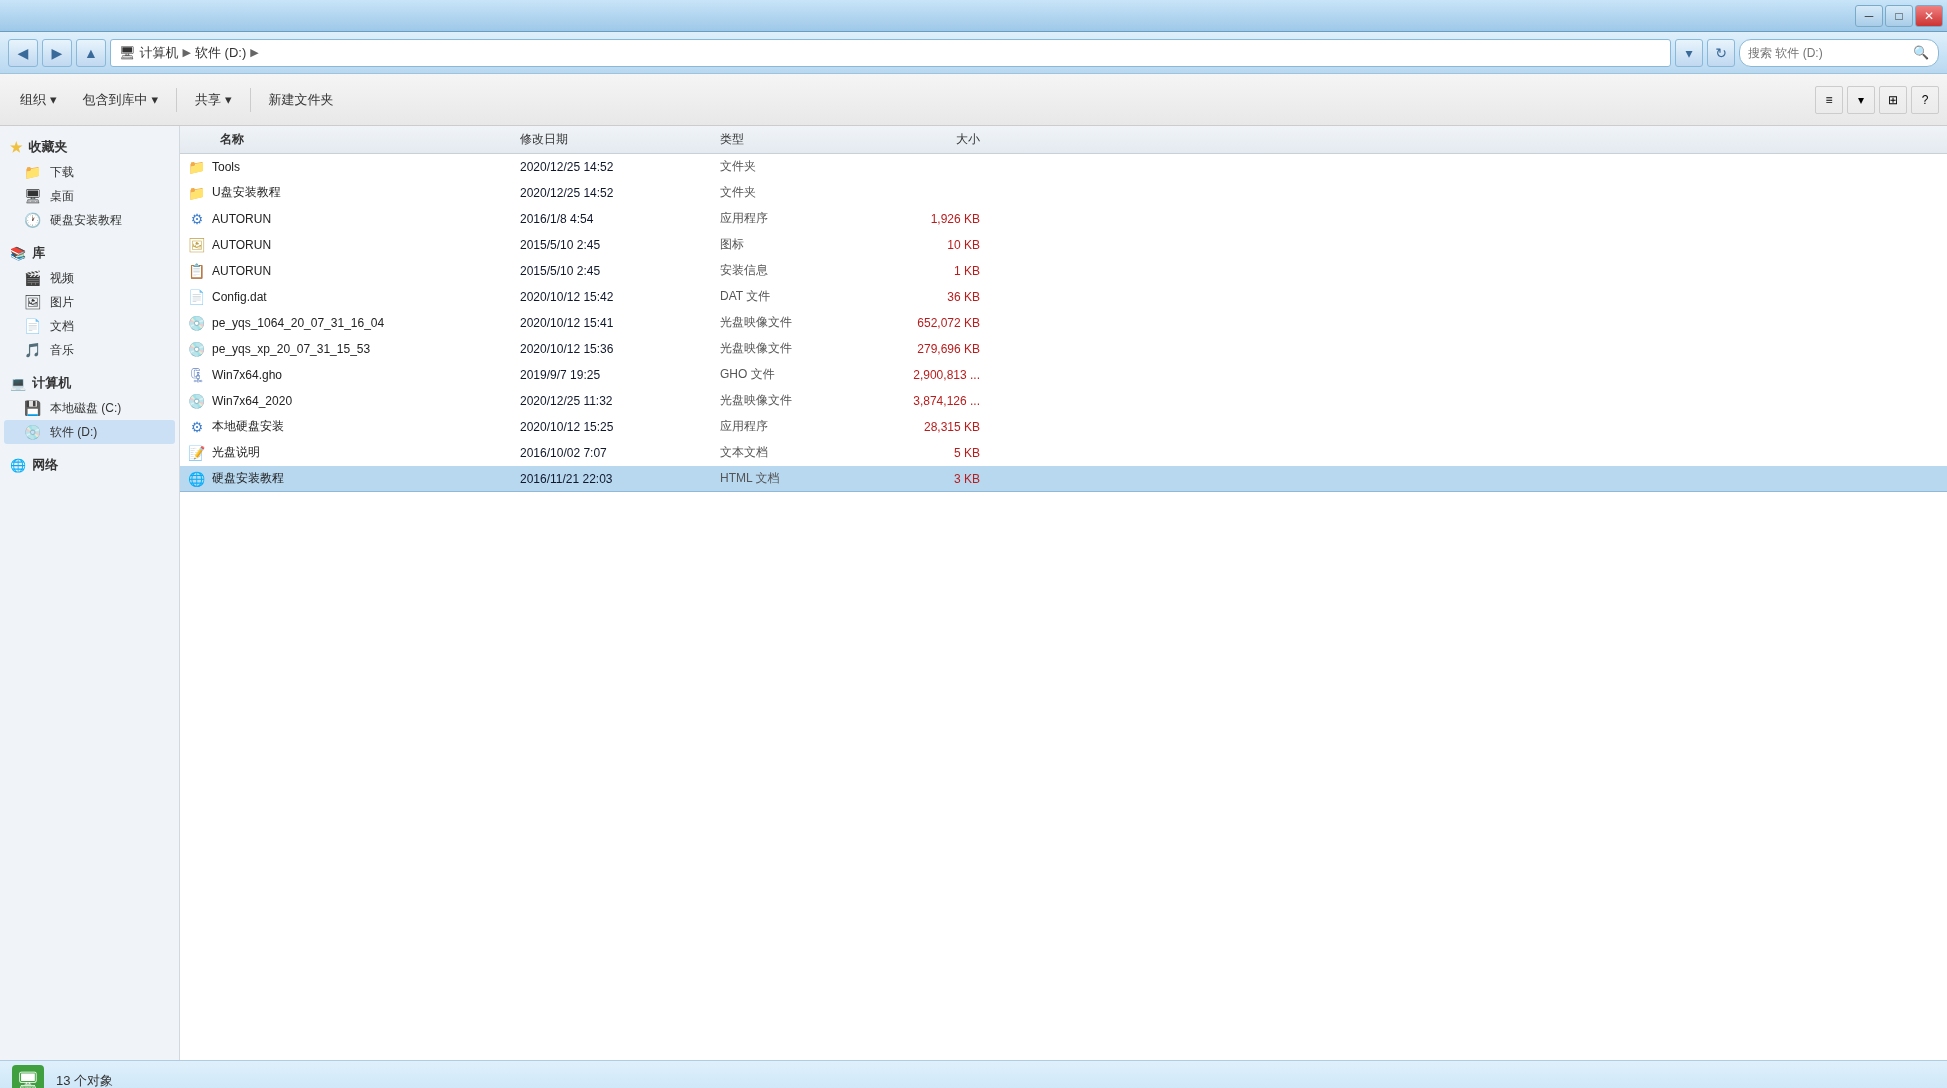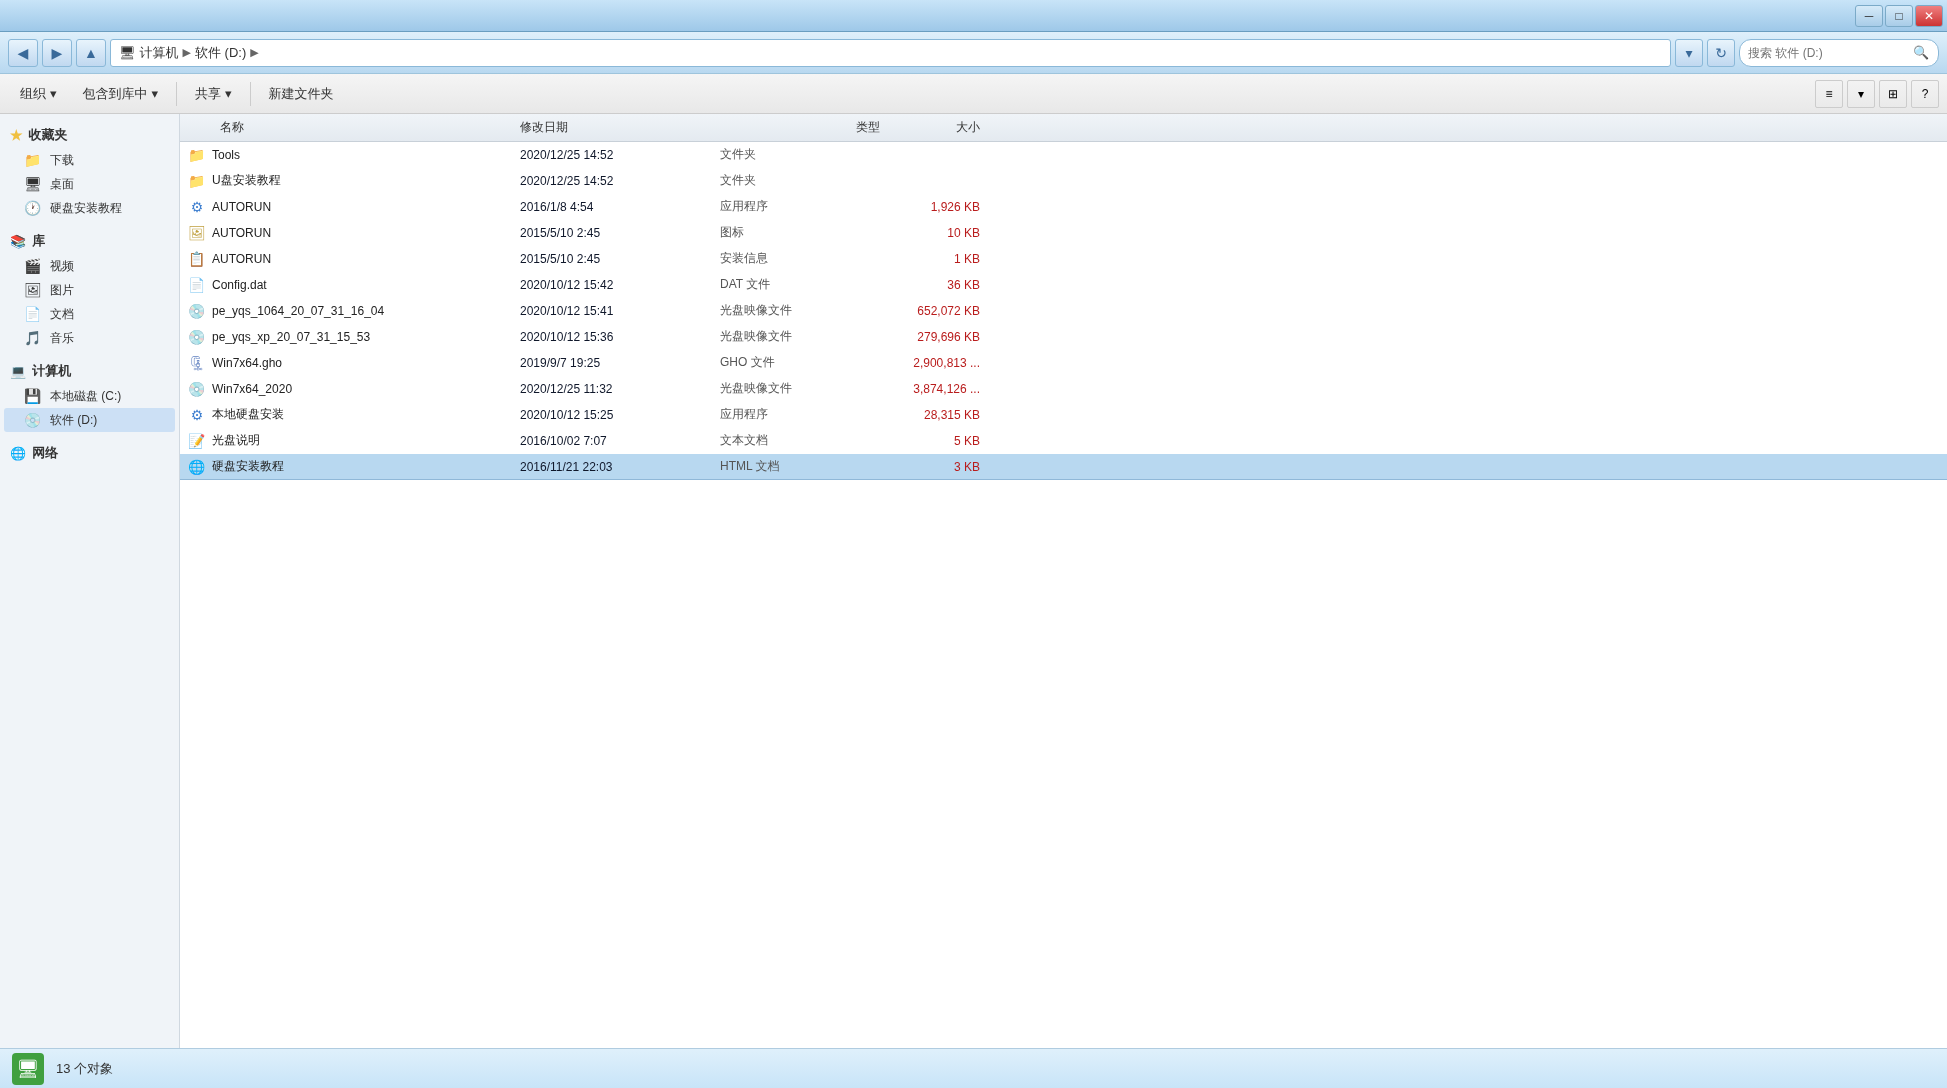--- a/index.html
+++ b/index.html
@@ -113,21 +113,21 @@
       border: none;
       outline: none;
       font-size: 12px;
       color: #888;
       flex: 1;
       background: transparent;
     }
 
     
     .toolbar {
-      height: 40px;
+      height: 52px;
       background: linear-gradient(to bottom, #f5f5f5, #e8e8e8);
       border-bottom: 1px solid #ccc;
       display: flex;
       align-items: center;
       padding: 12px 8px;
       gap: 2px;
     }
     .toolbar-btn {
       height: 30px;
       padding: 0 12px;
@@ -218,23 +218,23 @@
       display: flex;
       align-items: center;
       background: linear-gradient(to bottom, #f0f4f8, #e4eaf0);
       border-bottom: 1px solid #c8d0d8;
       height: 28px;
       font-size: 12px;
       color: #333;
       position: sticky;
       top: 0;
     }
-    .col-name { width: 340px; padding-left: 40px; cursor: pointer; }
+    .col-name { width: 340px; padding-left: 40px; cursor: pointer; font-weight: bold; }
     .col-date { width: 200px; cursor: pointer; }
-    .col-type { width: 160px; cursor: pointer; text-align: right; }
+    .col-type { width: 160px; cursor: pointer; }
     .col-size { width: 120px; text-align: right; padding-right: 20px; cursor: pointer; }
     
     .file-row {
       display: flex;
       align-items: center;
       height: 26px;
       font-size: 12px;
       color: #222;
       cursor: pointer;
       border-bottom: 1px solid transparent;

